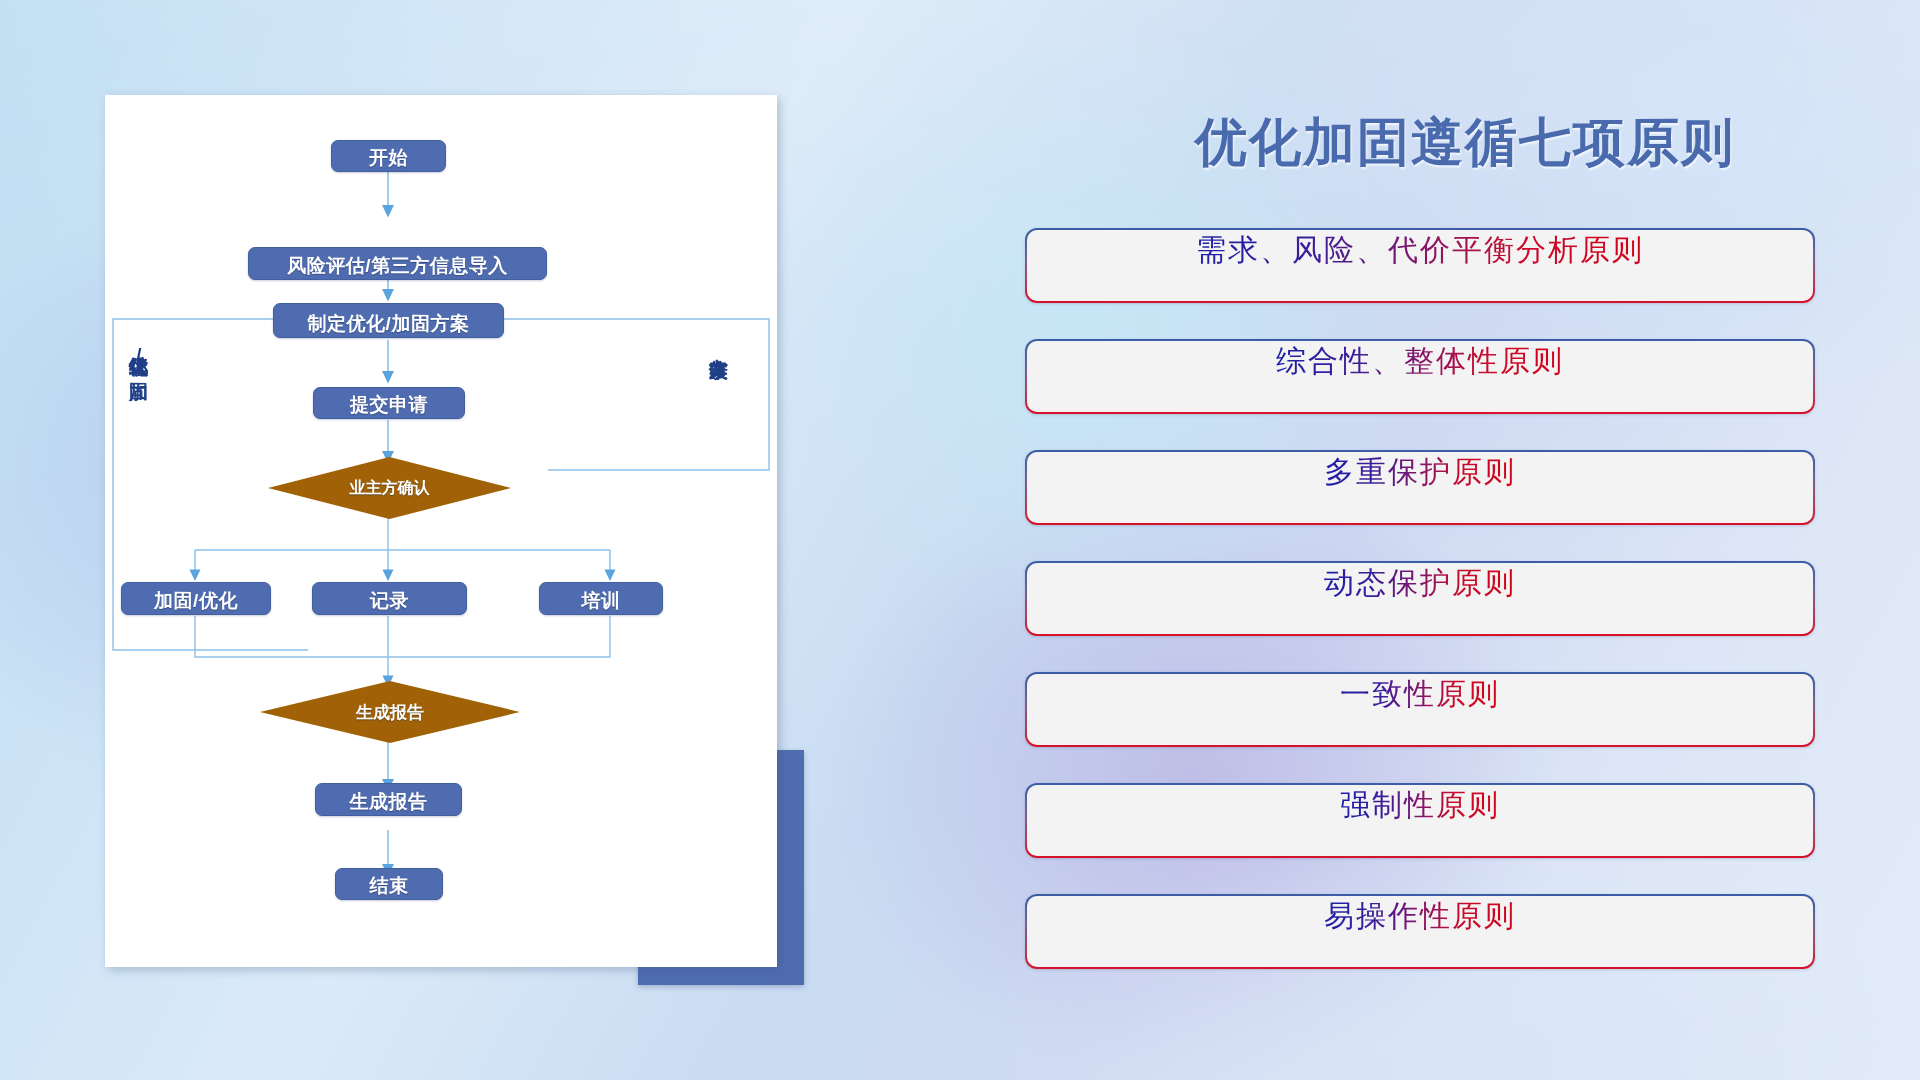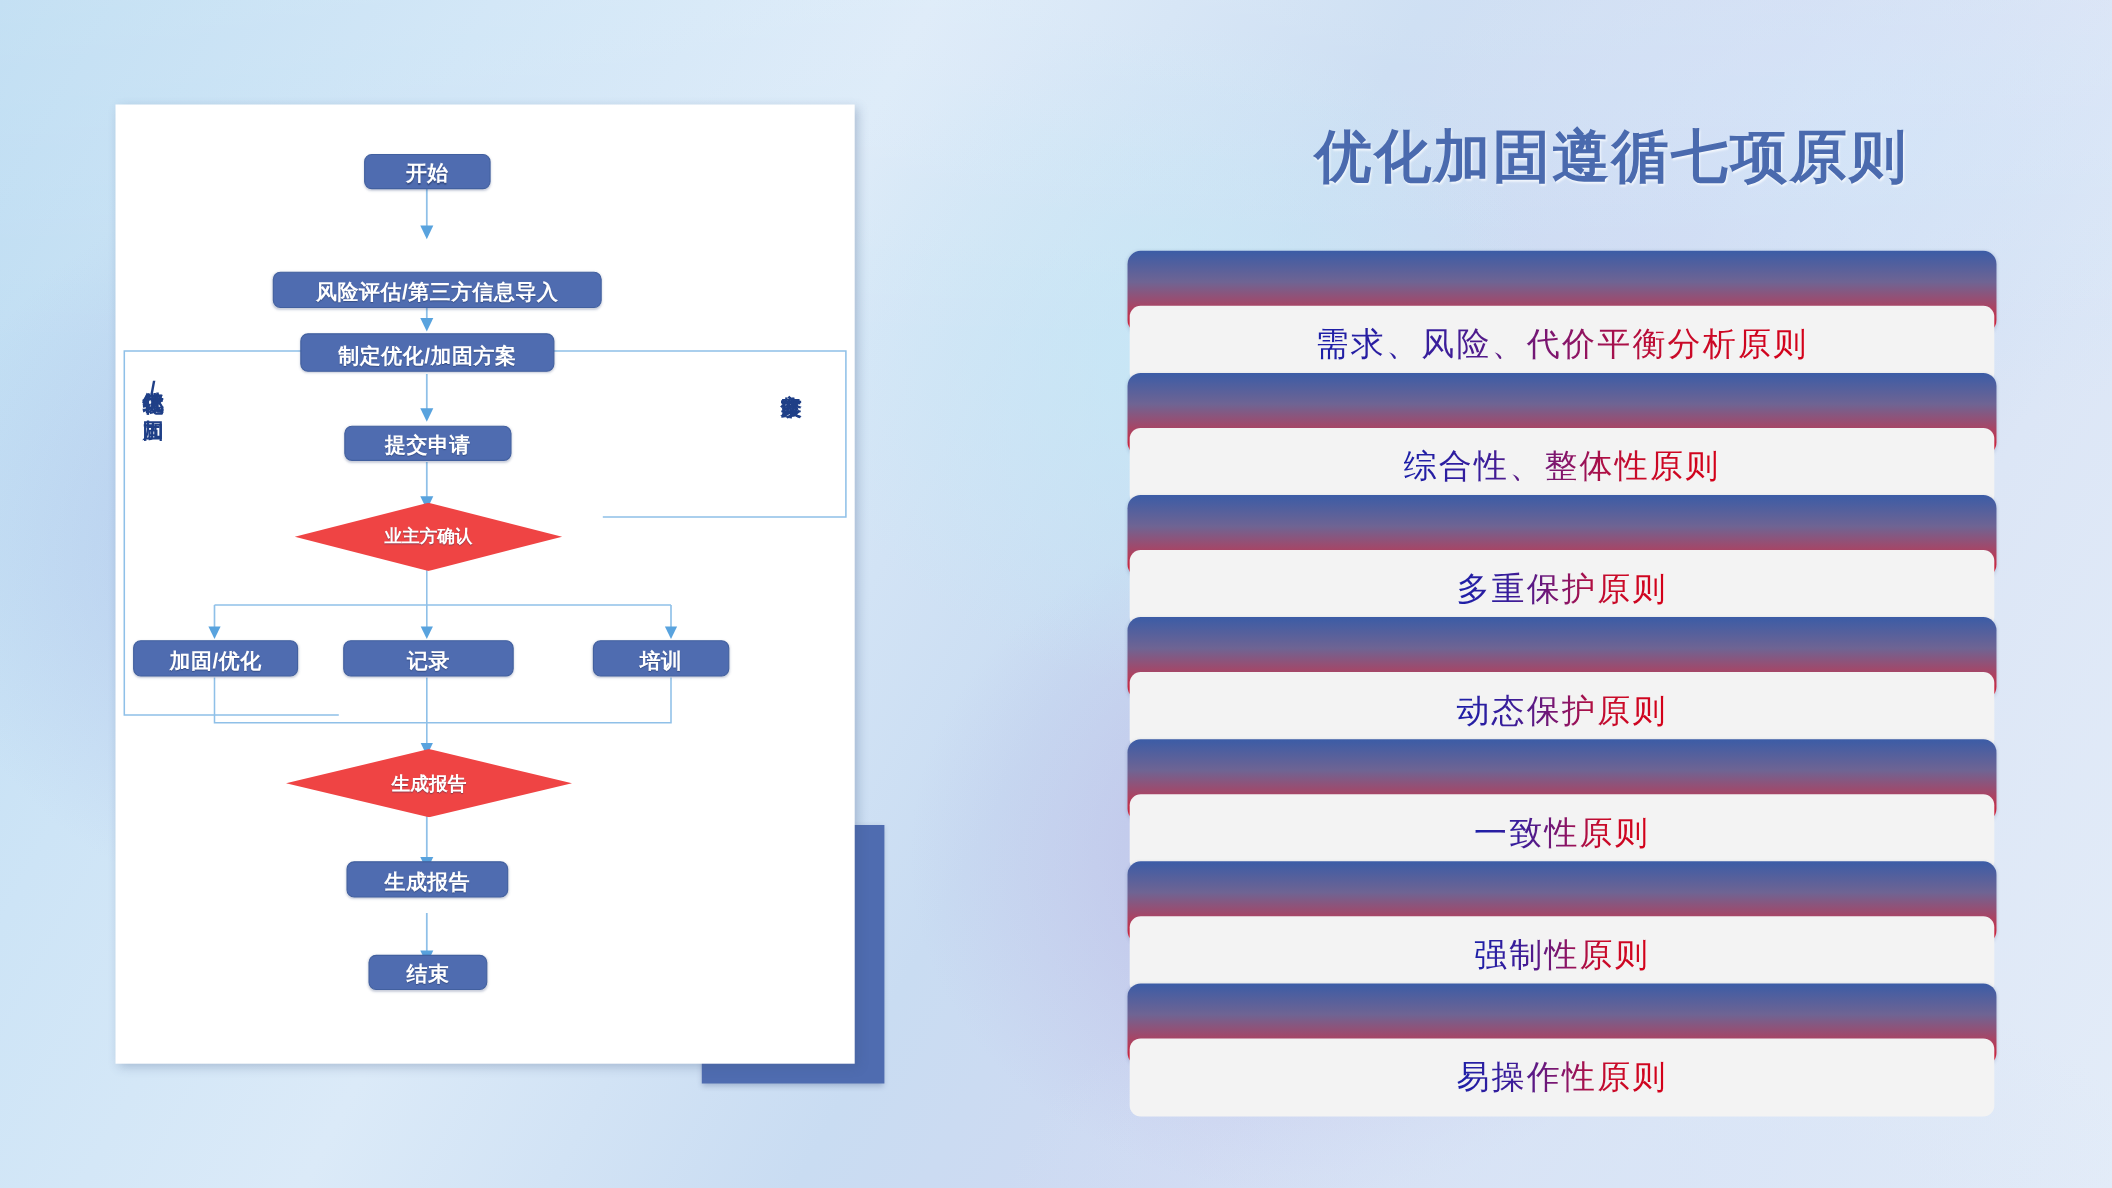--- a/index.html
+++ b/index.html
@@ -36,21 +36,21 @@
     position:absolute; display:flex; align-items:flex-end; justify-content:center;
     background:#4f6cb0; border:1px solid #42609f; border-radius:7px;
     color:#ffffff; font-weight:bold; letter-spacing:.5px;
     text-shadow:0 1px 1px rgba(25,40,80,.45);
     box-shadow:0 1px 2px rgba(40,60,110,.25);
     white-space:nowrap;
   }
   .diamond {
     position:absolute; display:flex; align-items:center; justify-content:center;
     color:#ffffff; font-weight:bold; white-space:nowrap;
-    background:#ef4444;
+    background:#a16207;
     clip-path:polygon(50% 0%,100% 50%,50% 100%,0% 50%);
     text-shadow:0 1px 1px rgba(25,40,80,.45);
   }
   .vlabel {
     position:absolute; writing-mode:vertical-rl; text-orientation:upright;
     color:#1f3f87; font-weight:bold; font-size:19px; letter-spacing:1px;
     line-height:1.02; white-space:nowrap;
   }
 
   
@@ -64,21 +64,21 @@
   .principle-card {
     position:relative; height:75px; margin-bottom:36px;
     border-radius:12px;
     background:linear-gradient(180deg,#3b5ca6 0%,#6f6493 38%,#b0405e 72%,#d81028 100%);
     padding:2px;
     box-shadow:0 1px 3px rgba(60,80,130,.22);
   }
   .principle-inner {
     width:100%; height:100%; border-radius:10px;
     background:#f3f3f3;
-    display:flex; align-items:center; justify-content:center;margin-top:48px;
+    display:flex; align-items:flex-start; justify-content:center;
   }
   .principle-text {
     font-size:30px; font-weight:500; letter-spacing:2px;
     background:linear-gradient(90deg,#1b1fa8 0%,#3a1d9a 26%,#8a1466 52%,#c80b2a 72%,#d40018 100%);
     -webkit-background-clip:text; background-clip:text;
     -webkit-text-fill-color:transparent; color:transparent;
     white-space:nowrap;
   }
 </style>
 </head>

